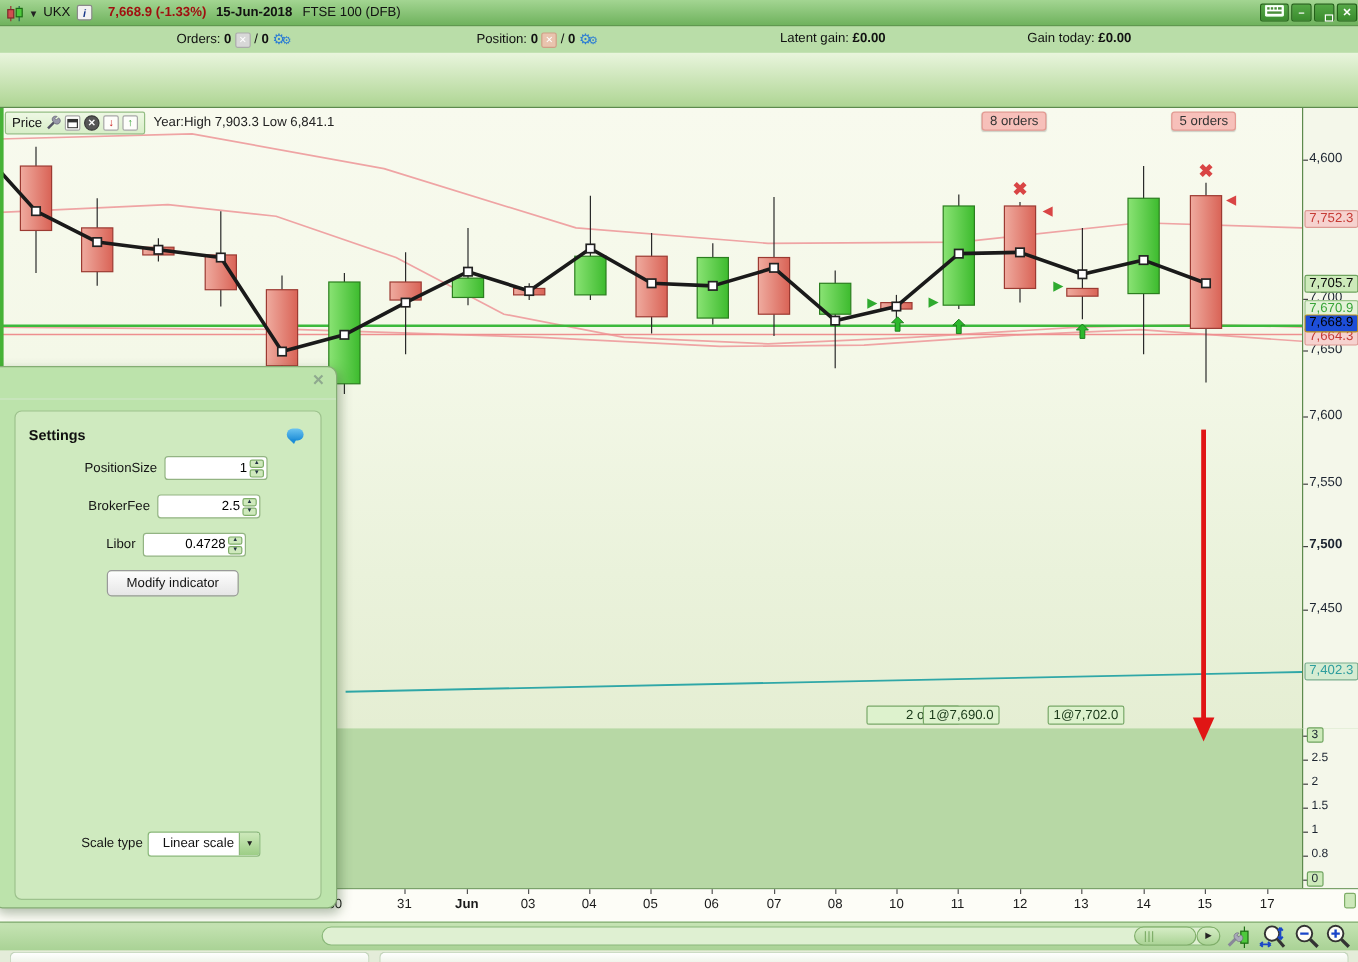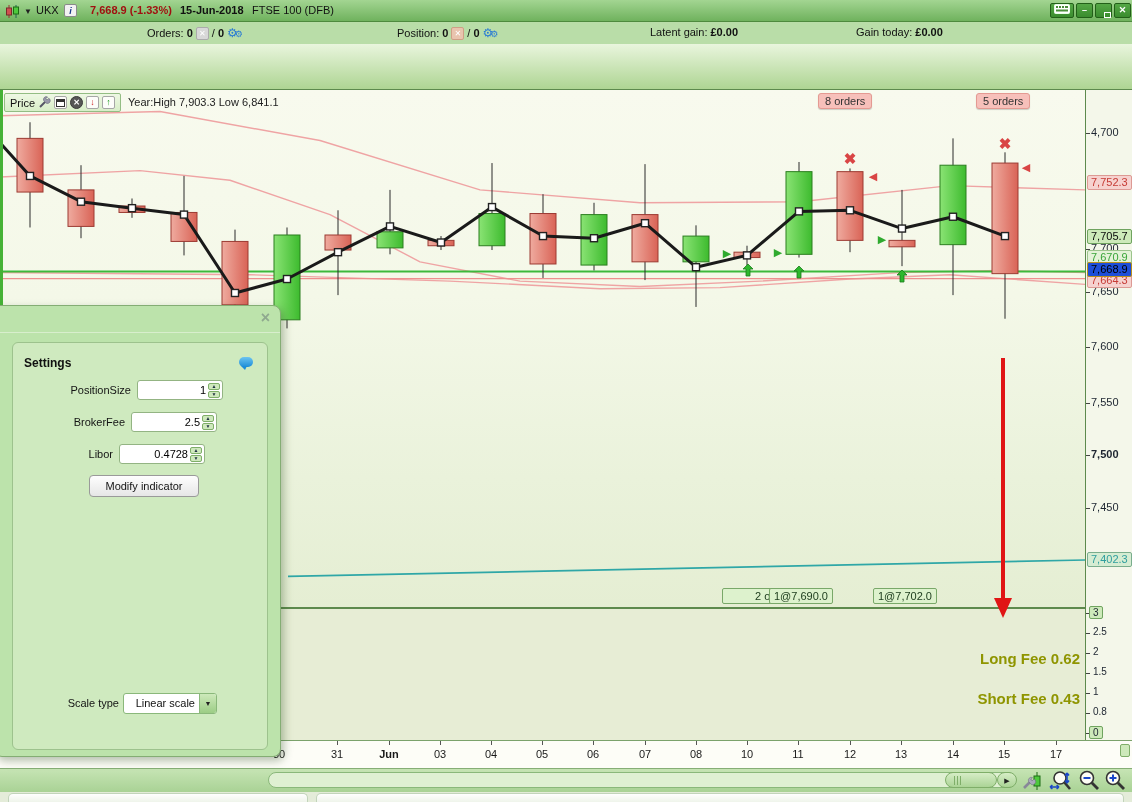--- a/index.html
+++ b/index.html
@@ -418,45 +418,41 @@
     <div id="order-levels">
         <div class="greenbadge" style="left: 722px; padding-left: 32px;">2 orders</div>
         <div class="greenbadge" style="left: 769px;">1@7,690.0</div>
         <div class="greenbadge" style="left: 873px;">1@7,702.0</div>
       </div>
   </div>
   <div id="left-edge"></div>
 
   <div id="price-axis">
       <div class="axtick" style="top: 43px;"></div>
-      <div class="axl plain" style="top: 36px;">4,700</div>
+      <div class="axl plain" style="top: 36px;">4,600</div>
       <div class="axl pinkbox box" style="top: 85px;">7,752.3</div>
       <div class="axtick" style="top: 159px;"></div>
       <div class="axl plain" style="top: 152px;">7,700</div>
       <div class="axl greenbox box" style="top: 139px; text-align: center;">7,705.7</div>
       <div class="axl greentext box" style="top: 160px;">7,670.9</div>
       <div class="axtick" style="top: 202px;"></div>
       <div class="axl plain" style="top: 195px;">7,650</div>
       <div class="axl pinkbox box" style="top: 183px;">7,664.3</div>
       <div class="axl amberbox box" style="top: 172px;">7,668.9</div>
       <div class="axtick" style="top: 257px;"></div>
       <div class="axl plain" style="top: 250px;">7,600</div>
       <div class="axtick" style="top: 313px;"></div>
       <div class="axl plain" style="top: 306px;">7,550</div>
       <div class="axtick" style="top: 365px;"></div>
       <div class="axl plainbold" style="top: 358px;">7,500</div>
       <div class="axtick" style="top: 418px;"></div>
       <div class="axl plain" style="top: 411px;">7,450</div>
       <div class="axl tealbox box" style="top: 462px;">7,402.3</div>
     </div>
 
-  <div id="fee-pane">
-    <div class="fee-label" style="left:880px;top:41px">Long Fee 0.62</div>
-    <div class="fee-label" style="left:880px;top:81px">Short Fee 0.43</div>
-  </div>
   <div id="fee-axis">
       <div class="axtick" style="top: 6px;"></div>
       <div class="fee-tick-label box" style="top: -1px;">3</div>
       <div class="axtick" style="top: 26px;"></div>
       <div class="fee-tick-label" style="top: 19px;">2.5</div>
       <div class="axtick" style="top: 46px;"></div>
       <div class="fee-tick-label" style="top: 39px;">2</div>
       <div class="axtick" style="top: 66px;"></div>
       <div class="fee-tick-label" style="top: 59px;">1.5</div>
       <div class="axtick" style="top: 86px;"></div>

